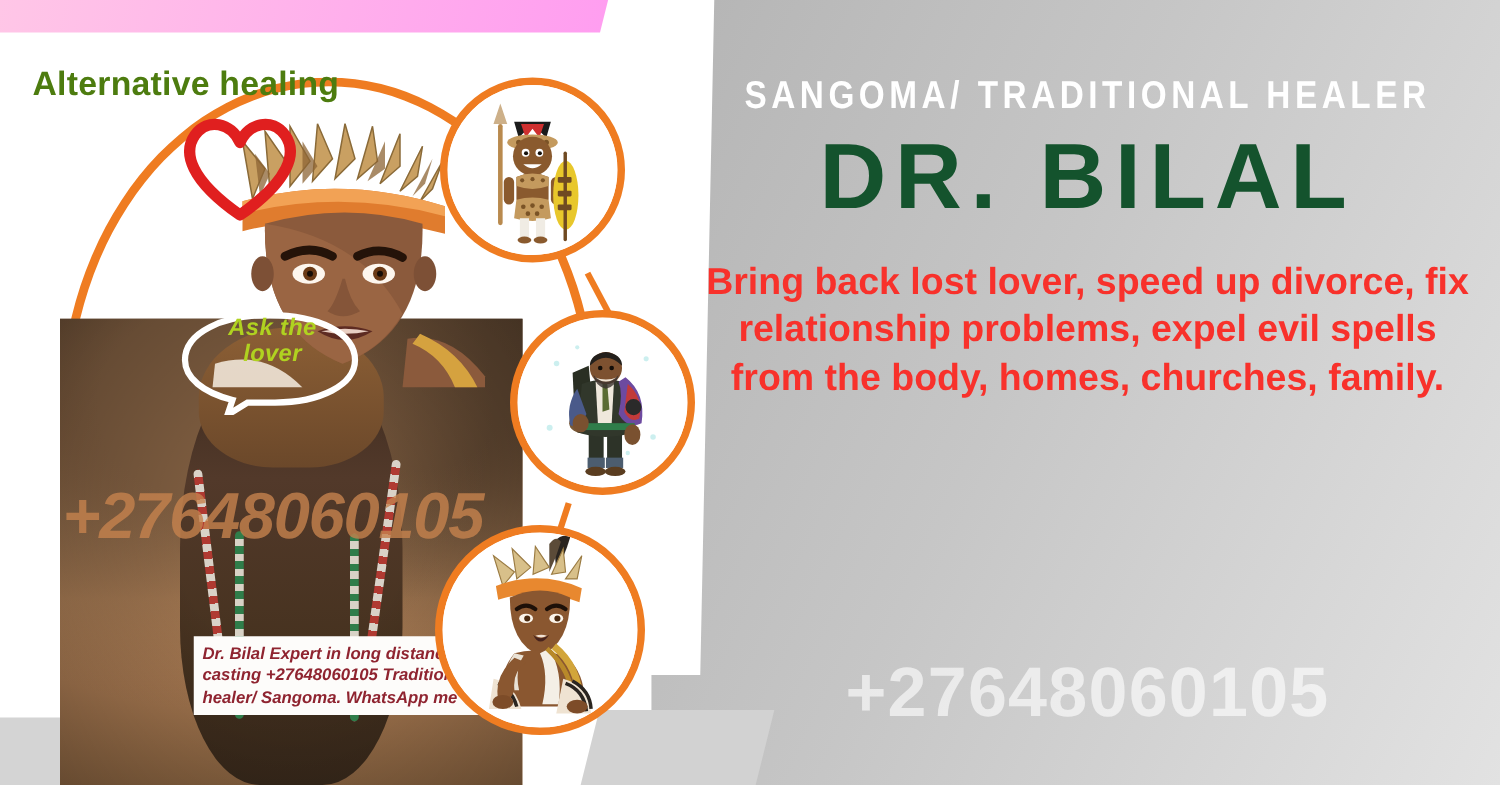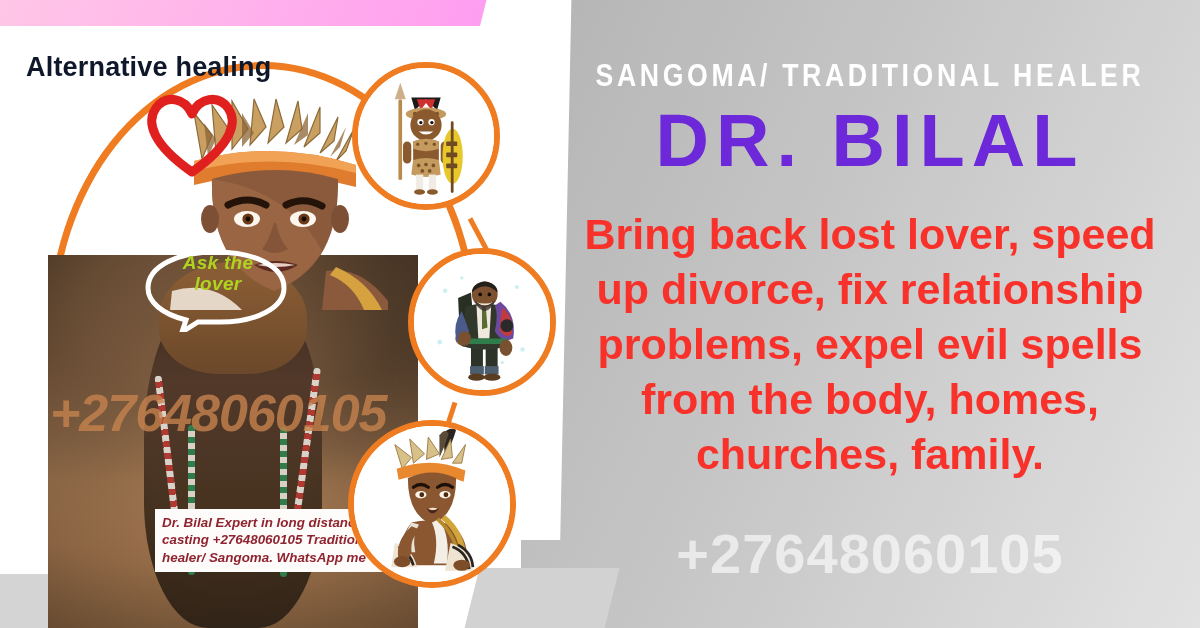--- a/index.html
+++ b/index.html
@@ -62,42 +62,42 @@
   }
   .eyebrow {
     margin-top: 58px; font-size: 31px; font-weight: 700;
     letter-spacing: 4.2px; color: #ffffff;
     font-family: "Liberation Sans Narrow", "Liberation Sans", sans-serif;
     transform: scaleX(0.86); transform-origin: center;
     white-space: nowrap;
   }
   .bigname {
     margin-top: 4px; font-size: 74px; font-weight: 700;
-    letter-spacing: 7px; color: #6d28d9; white-space: nowrap;
+    letter-spacing: 7px; color: #14532d; white-space: nowrap;
   }
   .redtext {
     margin: 24px auto 0; width: 612px;
-    font-size: 43px; font-weight: 700; line-height: 1.28;
+    font-size: 30px; font-weight: 700; line-height: 1.28;
     color: #f8312b;
   }
   .blacktext {
     margin: 22px auto 0; width: 560px;
     font-size: 31px; font-weight: 700; line-height: 1.3;
     color: #141414;
   }
   .ghostphone {
     position: absolute; left: 0; right: 0; bottom: 42px;
     font-size: 56px; font-weight: 700; letter-spacing: 1px;
     color: rgba(255,255,255,0.62);
   }
 
   
   .alt-heal {
     position: absolute; left: 26px; top: 52px;
-    font-size: 27px; font-weight: 700; color: #0f172a;
+    font-size: 27px; font-weight: 700; color: #4d7c0f;
     letter-spacing: .2px; z-index: 9;
   }
 
   
   .arc {
     position: absolute; left: 48px; top: 62px;
     width: 430px; height: 540px;
     border: 7px solid #ef7c21; border-radius: 50%;
     background: transparent; z-index: 2;
     clip-path: polygon(0% 0%, 100% 0%, 100% 40%, 52% 40%, 52% 100%, 0% 100%);

